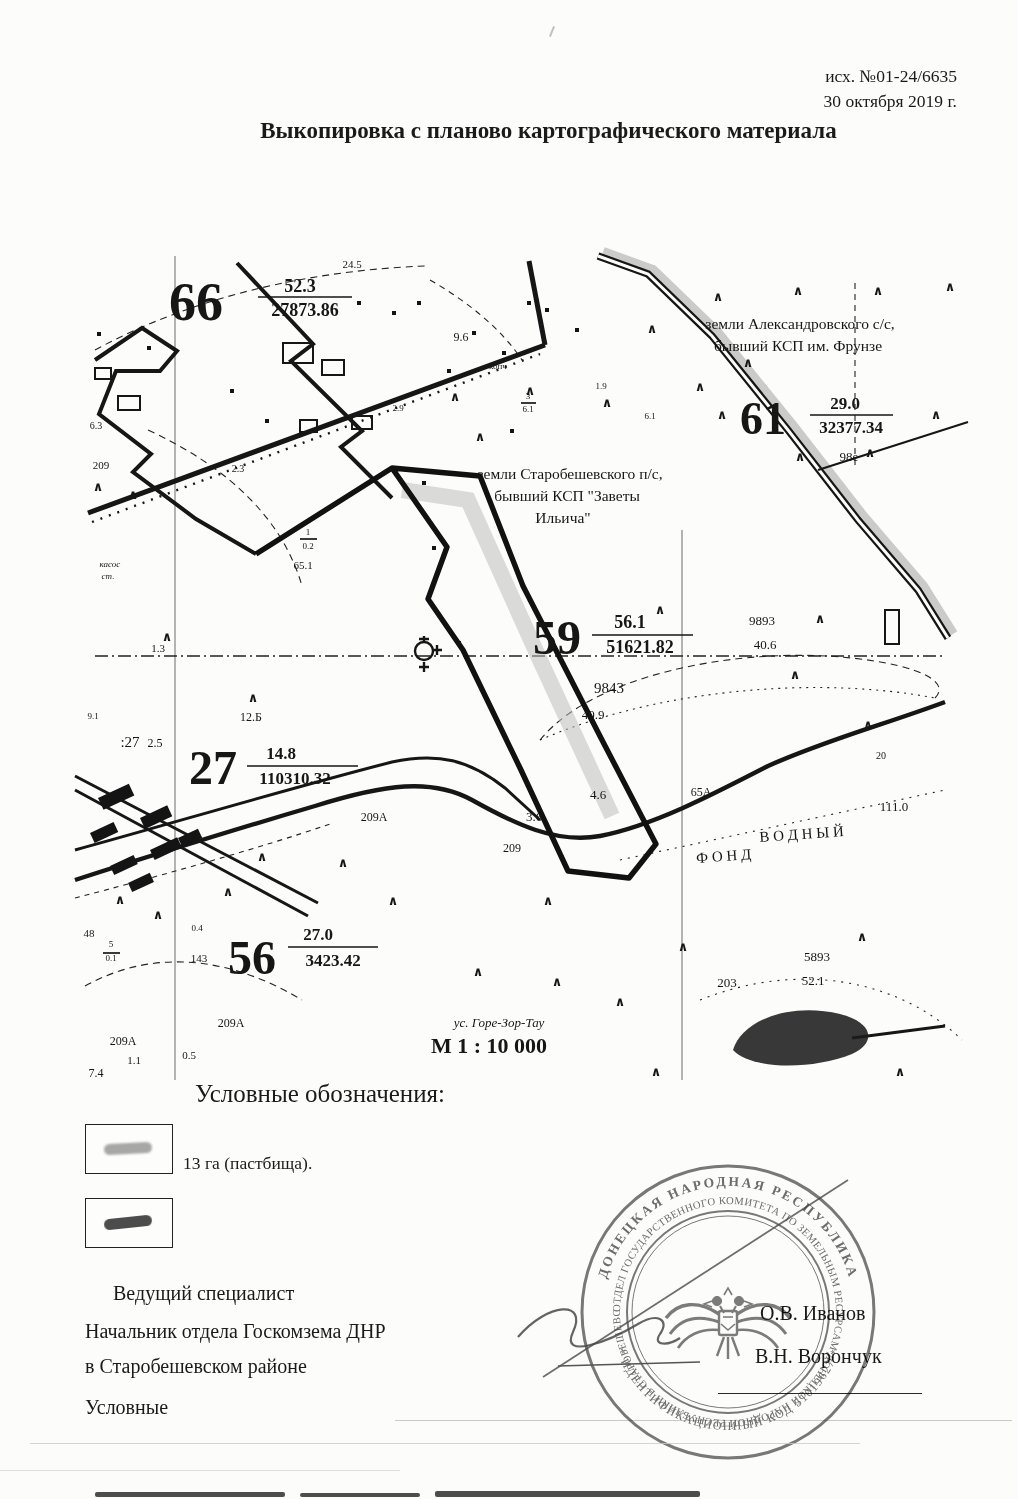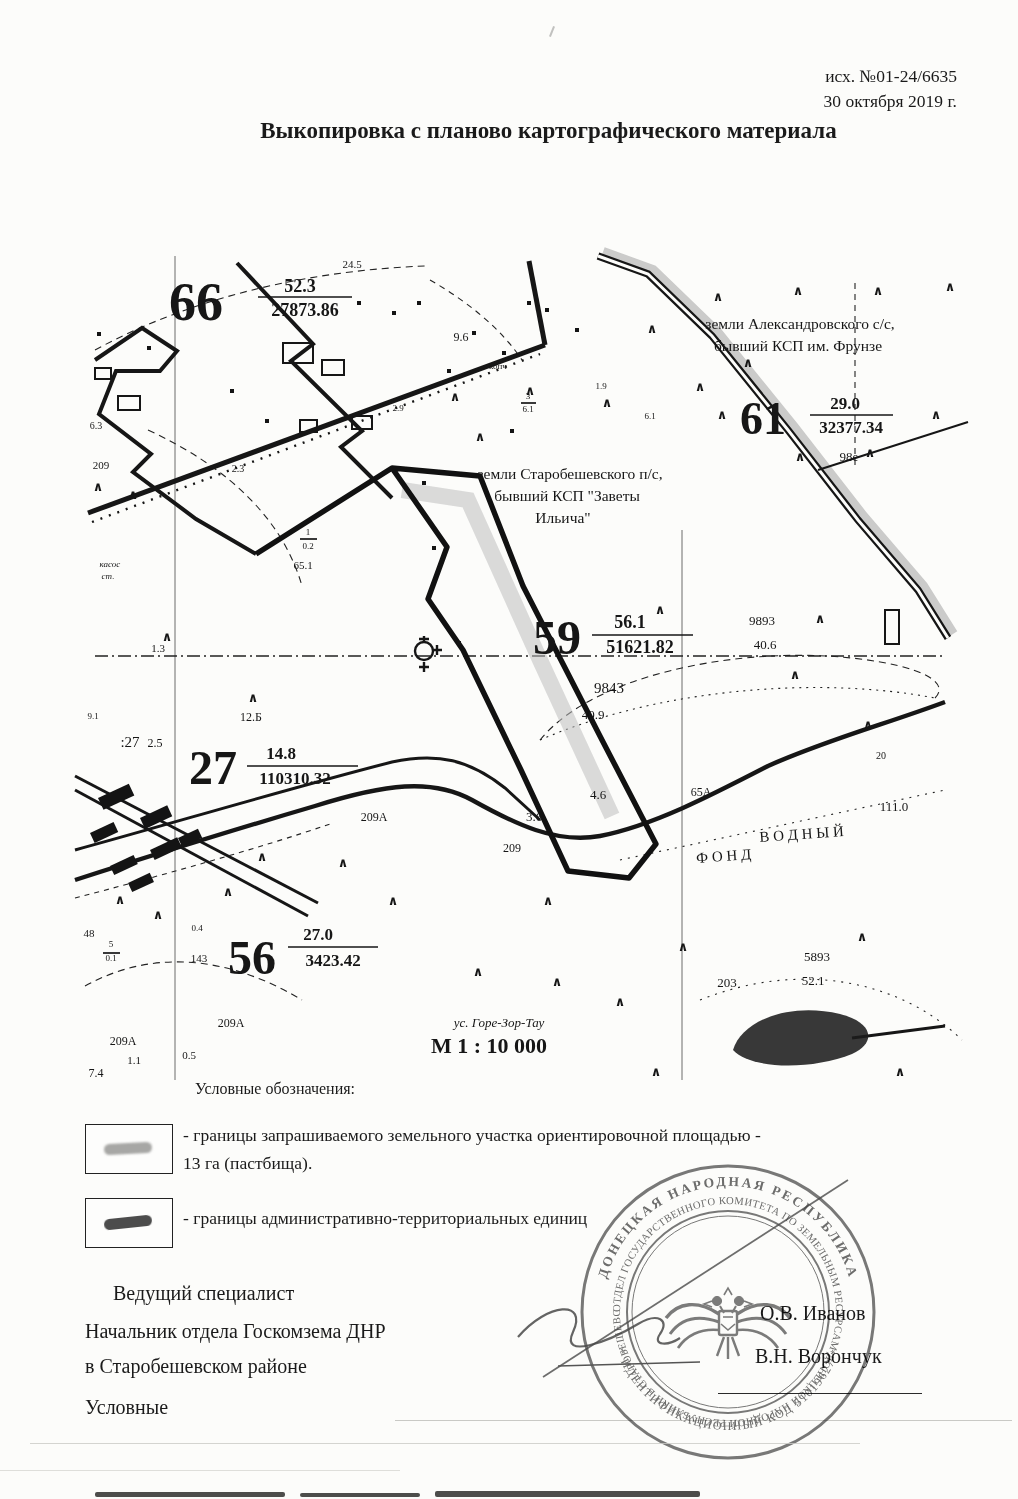--- a/index.html
+++ b/index.html
@@ -4,21 +4,21 @@
 <style>
   html,body{margin:0;padding:0;background:#e8e8e6;}
   .page{position:relative;width:1018px;height:1499px;background:#fcfcfa;overflow:hidden;
         font-family:"Liberation Serif","DejaVu Serif",serif;color:#1a1a1a;padding-left:47px;}
   .abs{position:absolute;}
   .ref{top:64px;right:108px;text-align:right;font-size:17.5px;line-height:25px;}
   .title{top:118px;left:16px;width:100%;text-align:center;font-size:23px;font-weight:bold;margin:0;}
   .subtitle{top:172px;left:0;width:100%;text-align:center;font-size:17.5px;line-height:24px;margin:0;}
   #map-svg{left:60px;top:250px;overflow:visible;}
   #map-svg text{font-family:"Liberation Serif","DejaVu Serif",serif;fill:#161616;}
-  .legend-header{left:195px;top:1080px;font-size:16px;}
+  .legend-header{left:195px;top:1080px;font-size:25px;}
   .legend-box{width:86px;height:48px;border:1.6px solid #222;background:#fdfdfc;}
   .legend-box .blob{position:absolute;left:18px;top:18px;width:48px;height:11px;border-radius:6px;}
   .blob-gray{background:#a7a7a5;filter:blur(1.2px);transform:rotate(-3deg);}
   .blob-dark{background:#4c4c4c;filter:blur(.6px);transform:rotate(-6deg);}
   .legend-text{left:183px;width:815px;font-size:17.5px;line-height:27.5px;}
   .sig{font-size:20px;}
   .hline{height:0;border-top:1.6px solid #2a2a2a;}
   .hline-light{height:1px;background:#c9c9c5;}
   #stamp-svg{left:578px;top:1162px;overflow:visible;mix-blend-mode:multiply;}
   #stamp-svg text{font-family:"Liberation Serif","DejaVu Serif",serif;}
@@ -253,29 +253,26 @@
         <text x="489" y="1055" font-size="22" text-anchor="middle" font-weight="bold">М 1 : 10 000</text>
       </g>
   </svg>
 
   <div class="abs legend-header">Условные обозначения:</div>
 
   <div class="abs legend-box" style="left:85px;top:1124px;">
     <div class="blob blob-gray"></div>
   </div>
   <div class="abs legend-text" style="top:1122px;">
-    <span>- границы запрашиваемого земельного участка ориентировочной площадью -</span><br>
+    <br>
     <span>13 га (пастбища).</span>
   </div>
 
   <div class="abs legend-box" style="left:85px;top:1198px;">
     <div class="blob blob-dark"></div>
-  </div>
-  <div class="abs legend-text" style="top:1205px;">
-    <span>- границы административно-территориальных единиц</span>
   </div>
 
   <div class="abs sig" style="left:85px;top:1282px;margin-left:28px;">Ведущий специалист</div>
   <div class="abs sig" style="left:760px;top:1276px;margin-top:26px;">О.В. Иванов</div>
 
   <div class="abs sig" style="left:85px;top:1320px;text-align:center;">Начальник отдела Госкомзема ДНР</div>
   <div class="abs sig" style="left:85px;top:1355px;">в Старобешевском районе</div>
   <div class="abs sig" style="left:755px;top:1345px;">В.Н. Ворончук</div>
 
   <div class="abs sig" style="left:85px;top:1396px;">Условные</div>

